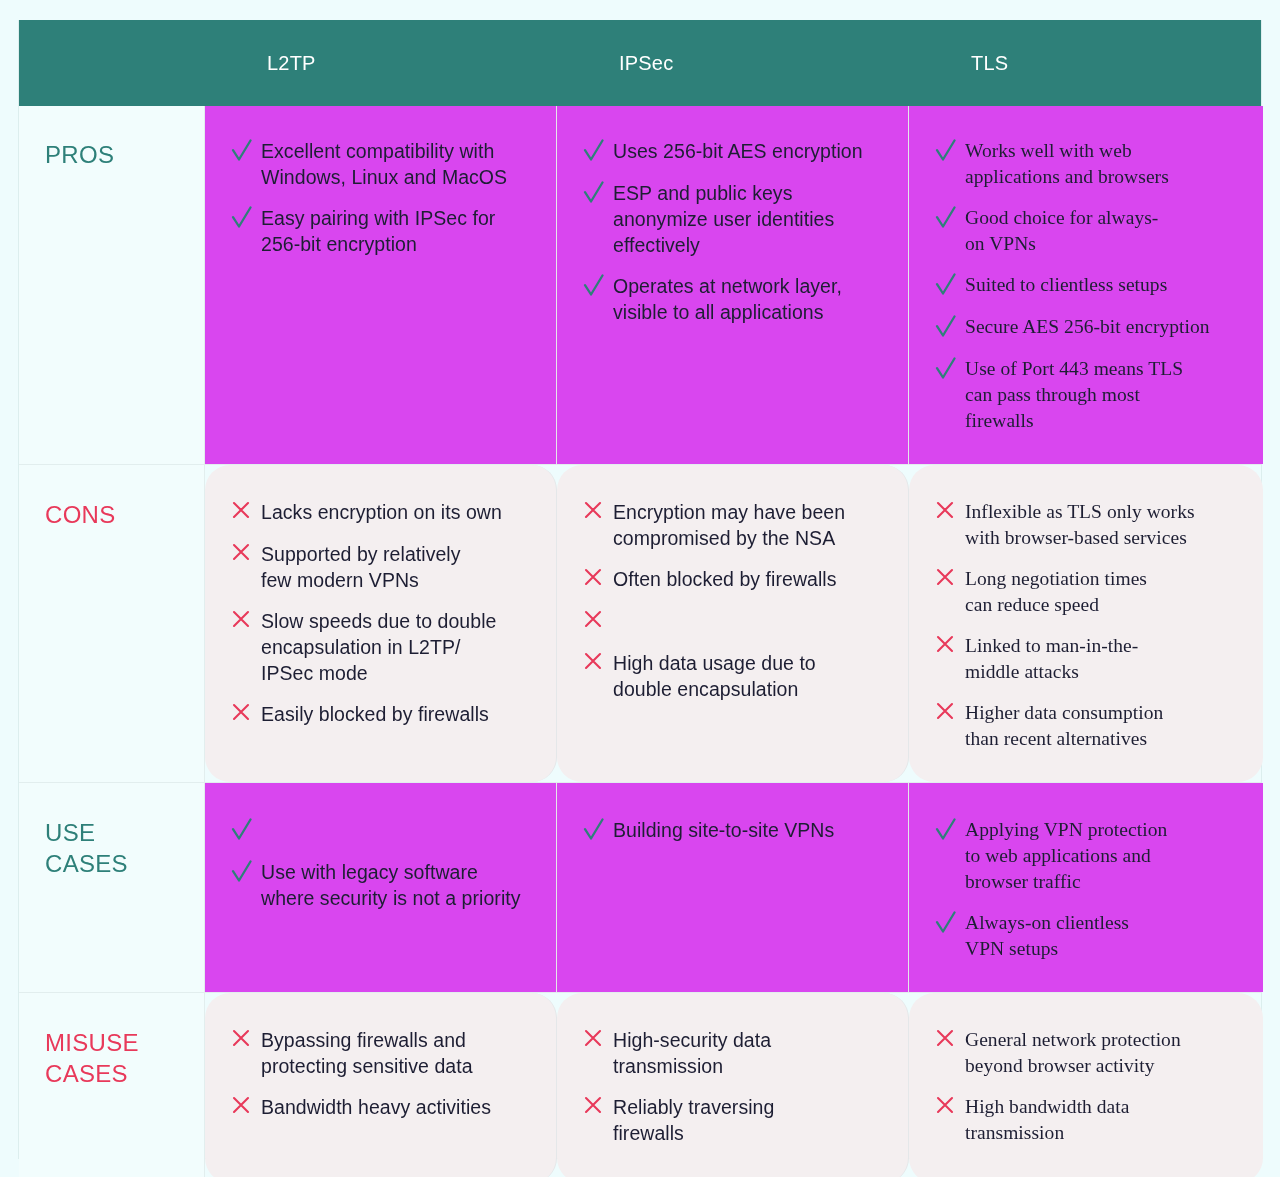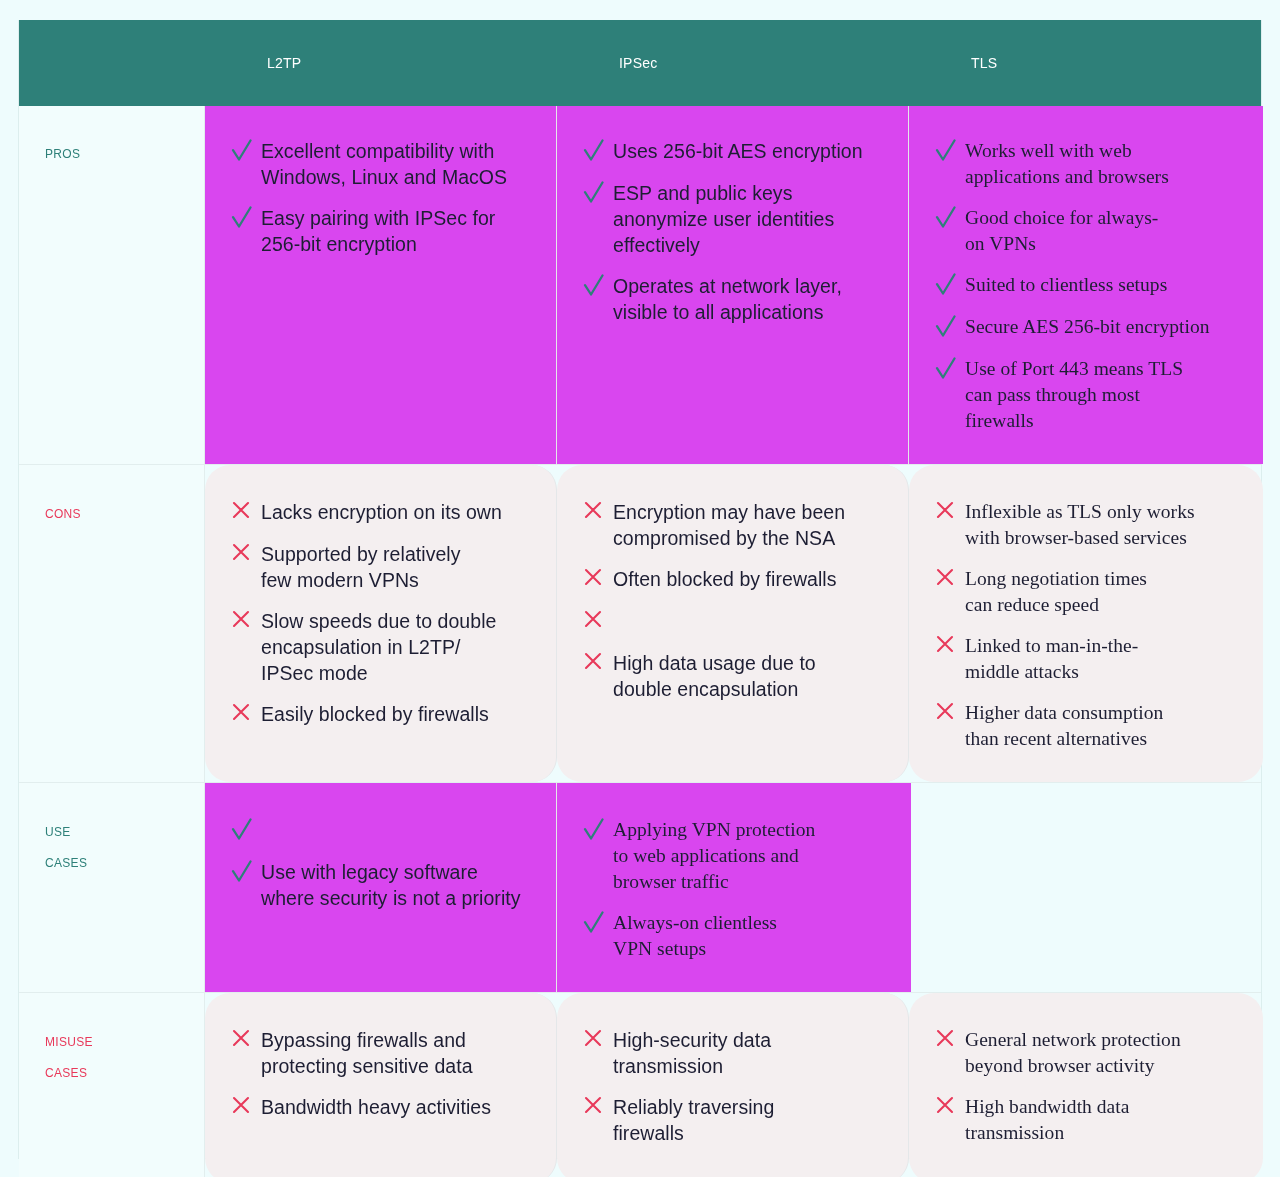--- a/index.html
+++ b/index.html
@@ -28,40 +28,40 @@
   .thead {
     display: flex;
     height: 86px;
     background: #2e8079;
     flex: 0 0 86px;
   }
   .thead .th {
     display: flex;
     align-items: center;
     color: #ffffff;
-    font-size: 14px;
+    font-size: 20px;
     letter-spacing: .2px;
   }
   .th.corner   { width: 186px; flex: 0 0 186px; }
   .th.col      { width: 352px; flex: 0 0 352px; padding-left: 62px; }
   .th.col.last { width: 354px; flex: 0 0 354px; align-items: center; }
 
   
   .trow {
     display: flex;
     border-bottom: 1px solid #e2eeee;
   }
   .trow:last-child { border-bottom: none; }
 
   .rowlabel {
     width: 186px;
     flex: 0 0 186px;
     background: #f2fdfd;
     padding: 38px 0 0 26px;
-    font-size: 12px;
+    font-size: 24px;
     line-height: 31px;
     letter-spacing: .3px;
     border-right: 1px solid #e2eeee;
   }
   .rowlabel.pos { color: #2e8079; }
   .rowlabel.neg { color: #e8395a; }
 
   .cell {
     width: 352px;
     flex: 0 0 352px;
@@ -356,20 +356,30 @@
           <div class="item">
             <span class="mark">
               <svg width="22" height="24" viewBox="0 0 22 24" fill="none" aria-hidden="true">
                 <path d="M2 11.2 L8 20.5 L19.5 1.5" stroke="#2e8079" stroke-width="2.3" stroke-linecap="round" stroke-linejoin="round"></path>
               </svg>
             </span>
             <span class="itxt">Use with legacy software
 where security is not a priority</span>
           </div>
         </div>
+        <div class="cell pos">
+          <div class="item">
+            <span class="mark">
+              <svg width="22" height="24" viewBox="0 0 22 24" fill="none" aria-hidden="true">
+                <path d="M2 11.2 L8 20.5 L19.5 1.5" stroke="#2e8079" stroke-width="2.3" stroke-linecap="round" stroke-linejoin="round"></path>
+              </svg>
+            </span>
+            <span class="itxt">Building site-to-site VPNs</span>
+          </div>
+        </div>
         <div class="cell pos last">
           <div class="item">
             <span class="mark">
               <svg width="22" height="24" viewBox="0 0 22 24" fill="none" aria-hidden="true">
                 <path d="M2 11.2 L8 20.5 L19.5 1.5" stroke="#2e8079" stroke-width="2.3" stroke-linecap="round" stroke-linejoin="round"></path>
               </svg>
             </span>
             <span class="itxt">Applying VPN protection
 to web applications and
 browser traffic</span>

